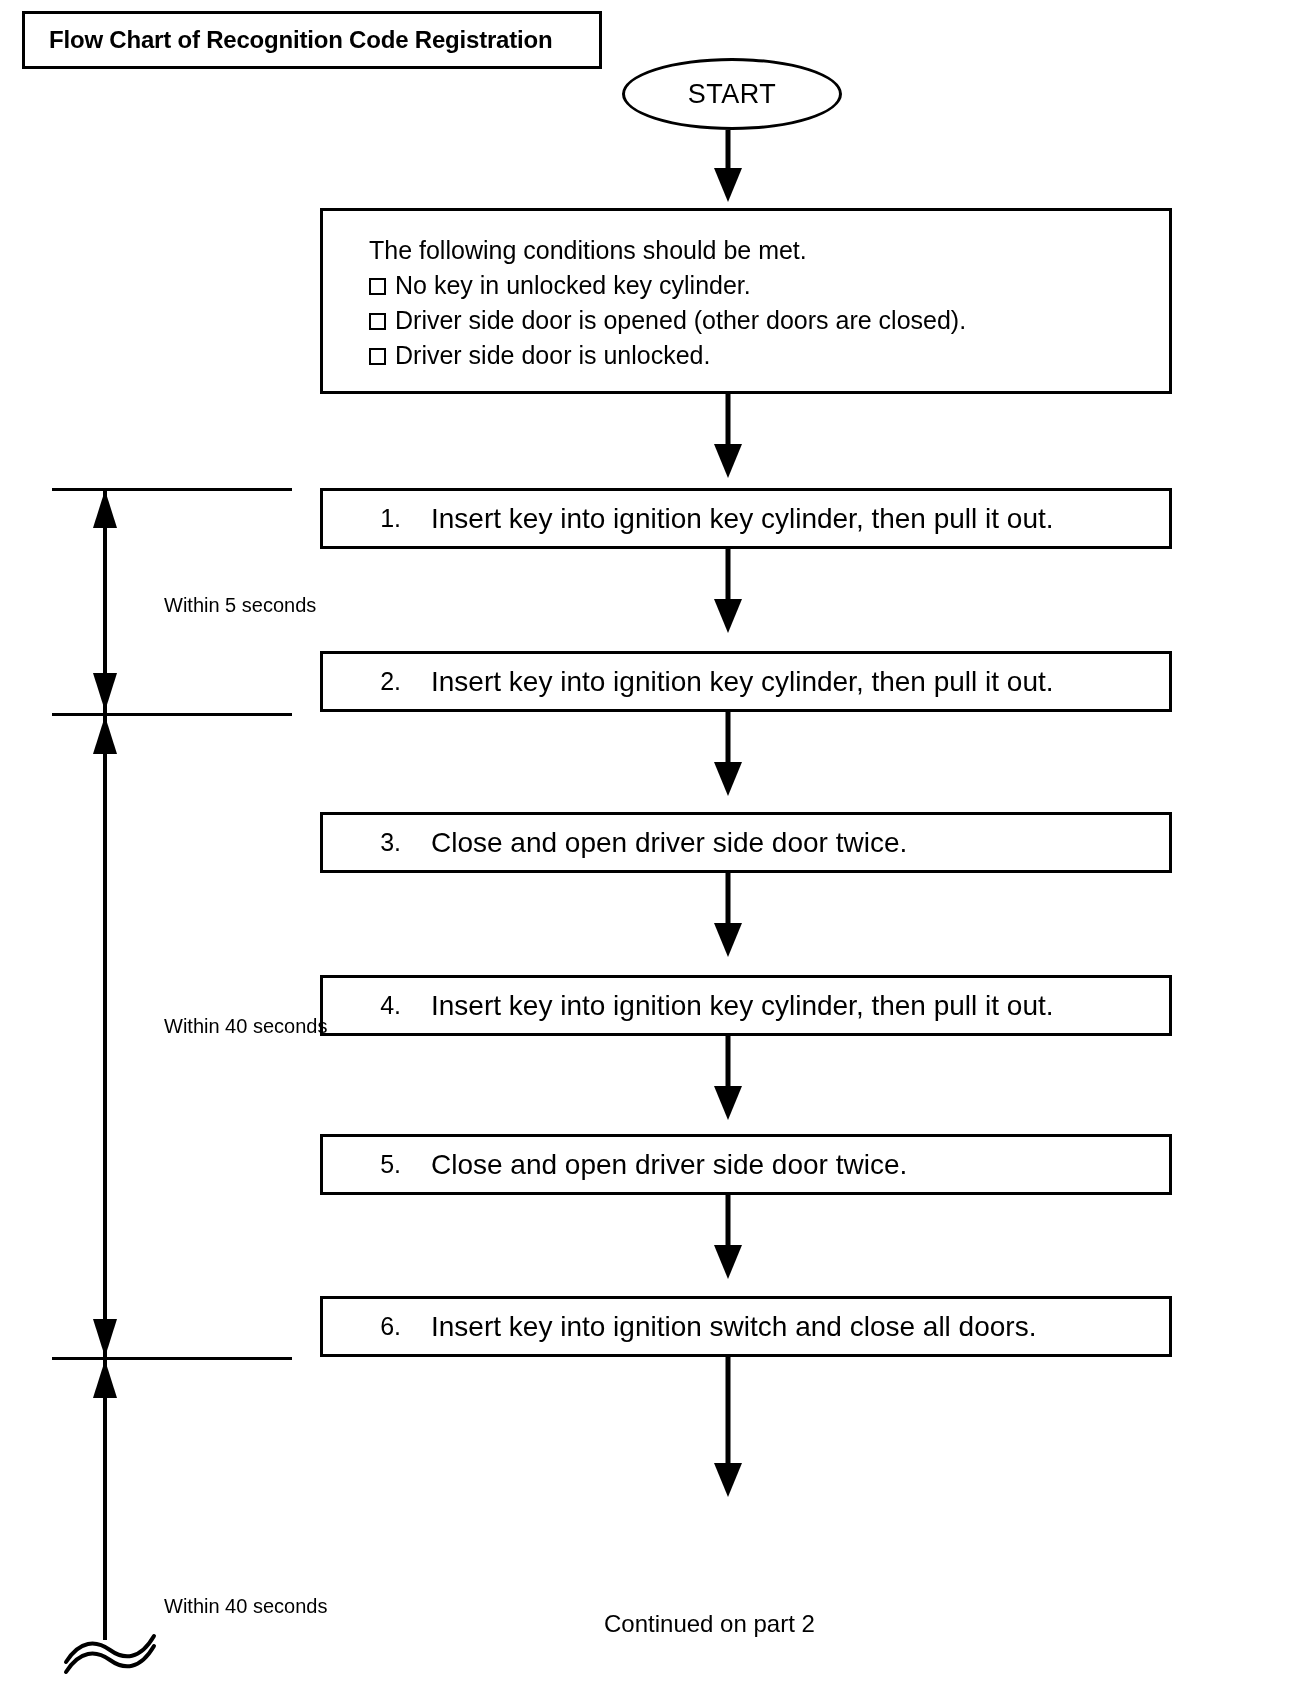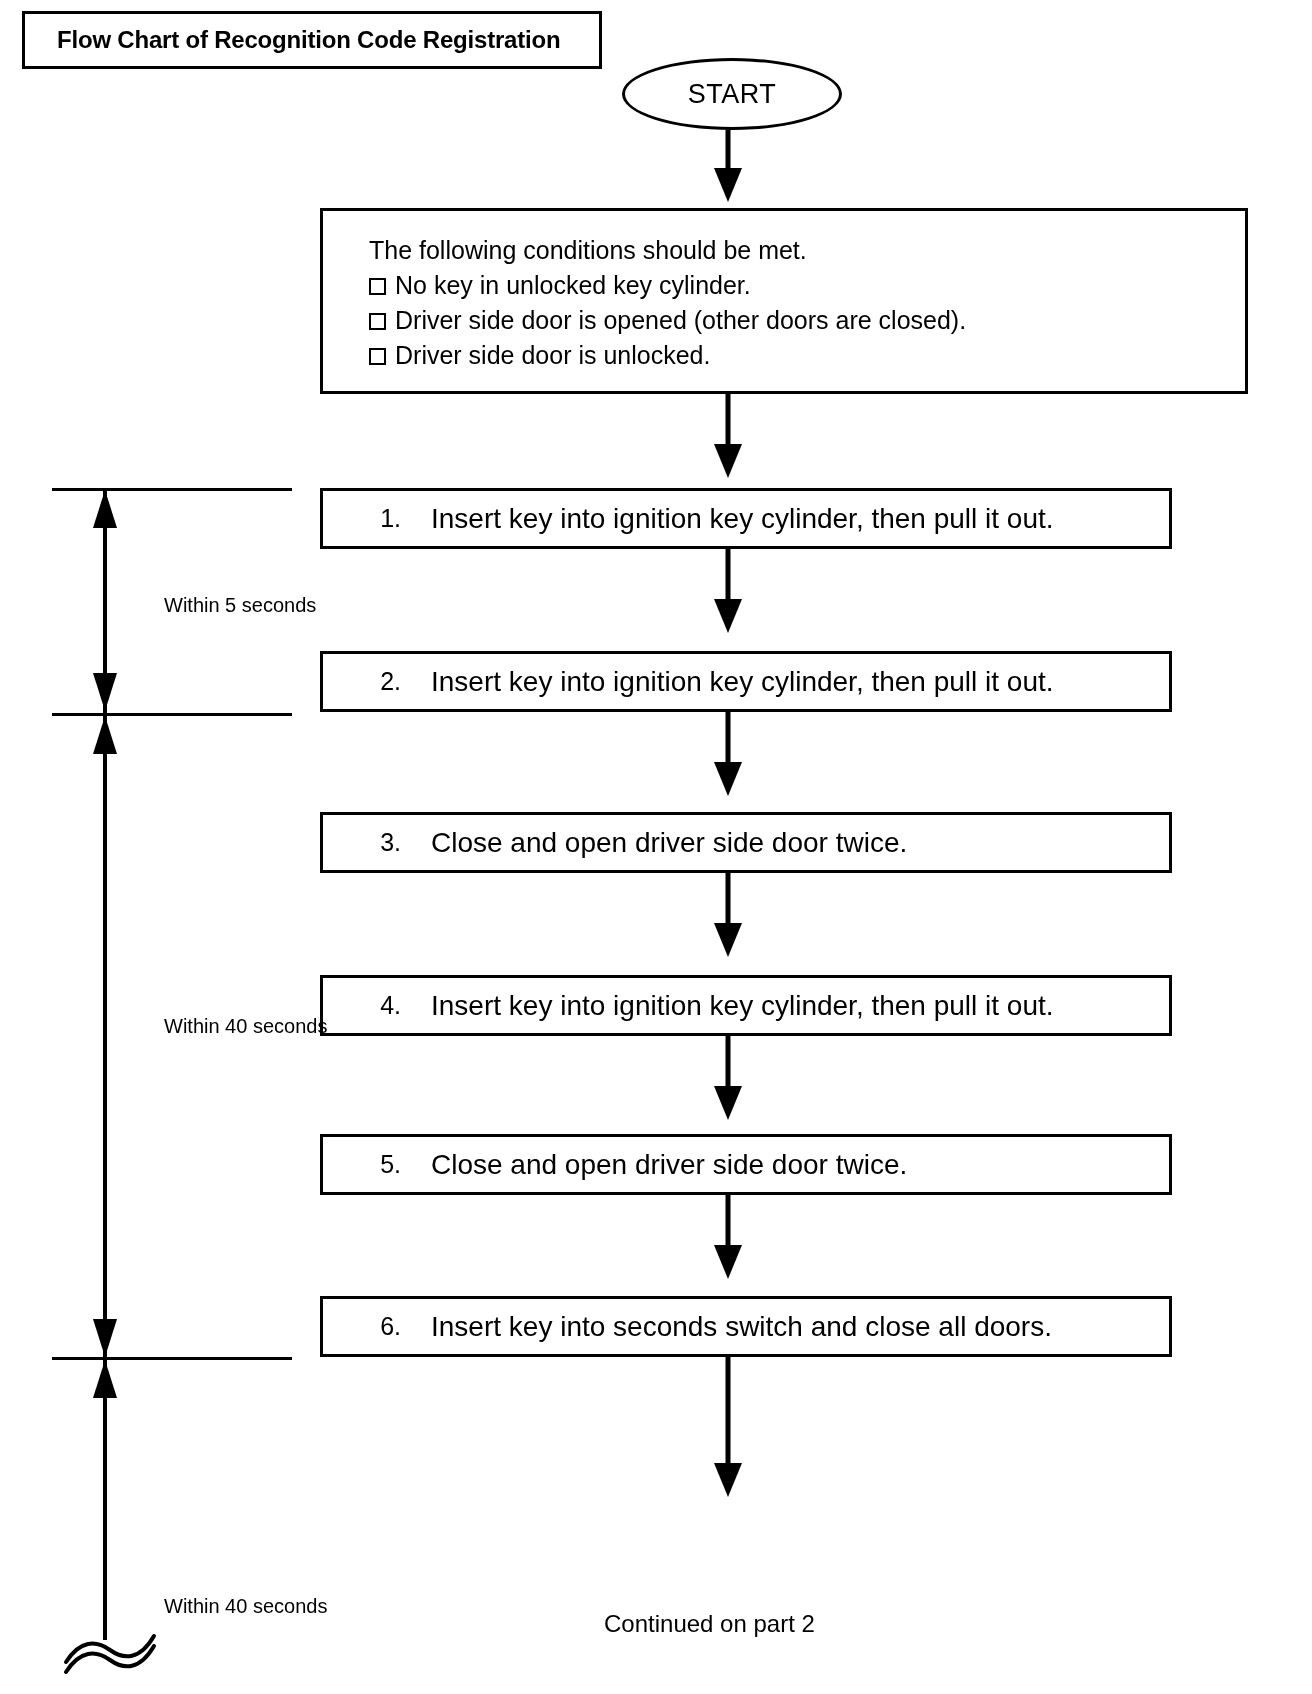--- a/index.html
+++ b/index.html
@@ -23,21 +23,21 @@
   .title-box {
     position: absolute;
     left: 22px;
     top: 11px;
     width: 580px;
     height: 58px;
     border: 3px solid #000;
     box-sizing: border-box;
     display: flex;
     align-items: center;
-    padding-left: 32px;
+    padding-left: 24px;
   }
   .title-text {
     font-size: 24px;
     font-weight: bold;
     letter-spacing: -0.2px;
     white-space: nowrap;
   }
 
   
   .start-oval {
@@ -61,21 +61,21 @@
   
   .proc-box {
     position: absolute;
     border: 3px solid #000;
     box-sizing: border-box;
     background: #fff;
   }
   .cond-box {
     left: 320px;
     top: 208px;
-    width: 928px;
+    width: 852px;
     height: 186px;
     padding: 22px 0 0 46px;
   }
   .cond-line {
     font-size: 25px;
     line-height: 35px;
     white-space: nowrap;
   }
   .chk {
     display: inline-block;
@@ -246,21 +246,21 @@
   <div class="proc-box step-box" style="top:1134px;">
     <span class="step-num">5.</span>
     <span class="step-text">Close and open driver side door twice.</span>
   </div>
 
   <div class="conn" style="top:1195px; height:66px;"></div>
   <div class="arrowhead" style="top:1245px;"></div>
 
   <div class="proc-box step-box" style="top:1296px;">
     <span class="step-num">6.</span>
-    <span class="step-text">Insert key into seconds switch and close all doors.</span>
+    <span class="step-text">Insert key into ignition switch and close all doors.</span>
   </div>
 
   <div class="conn" style="top:1357px; height:122px;"></div>
   <div class="arrowhead" style="top:1463px;"></div>
 
   <div class="continued" style="left:596px; top:1610px;">Continued on part 2</div>
 
   <div class="tick" style="left:52px; top:488px; width:240px;"></div>
 
   <div class="tick" style="left:52px; top:713px; width:240px;"></div>

